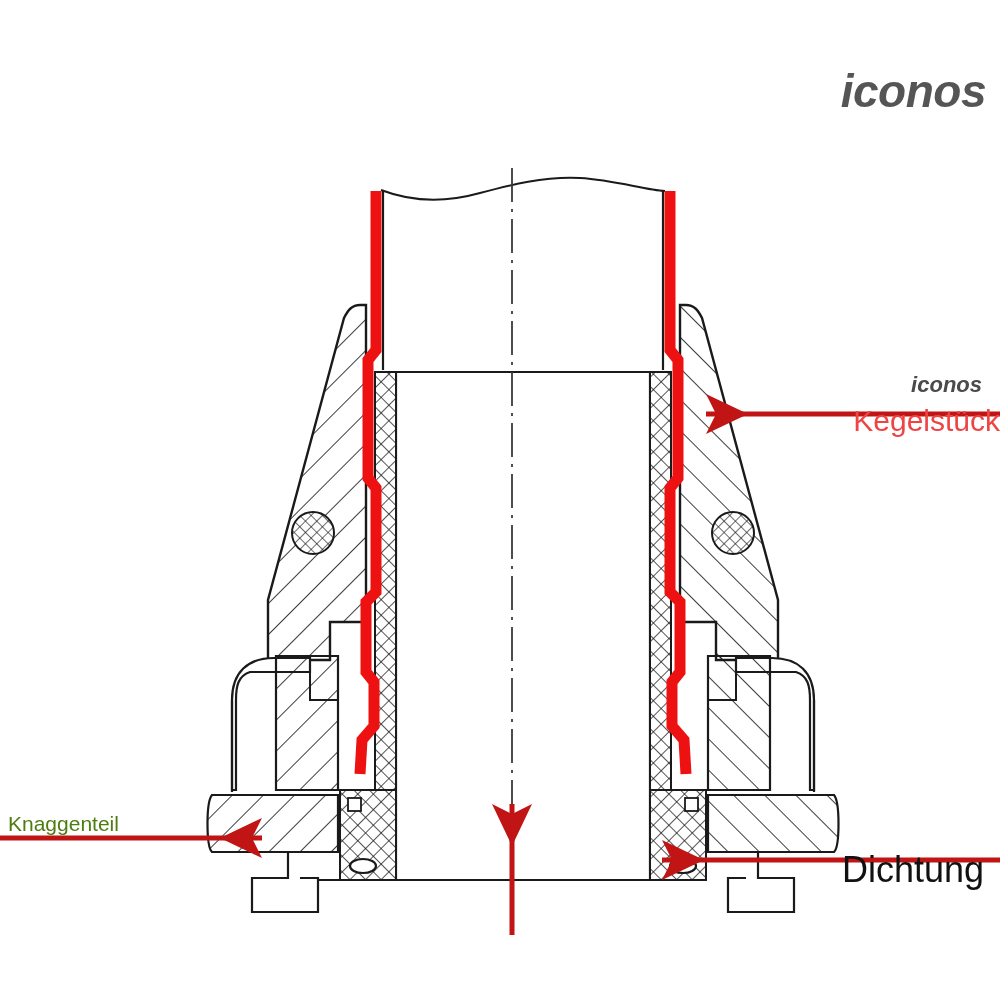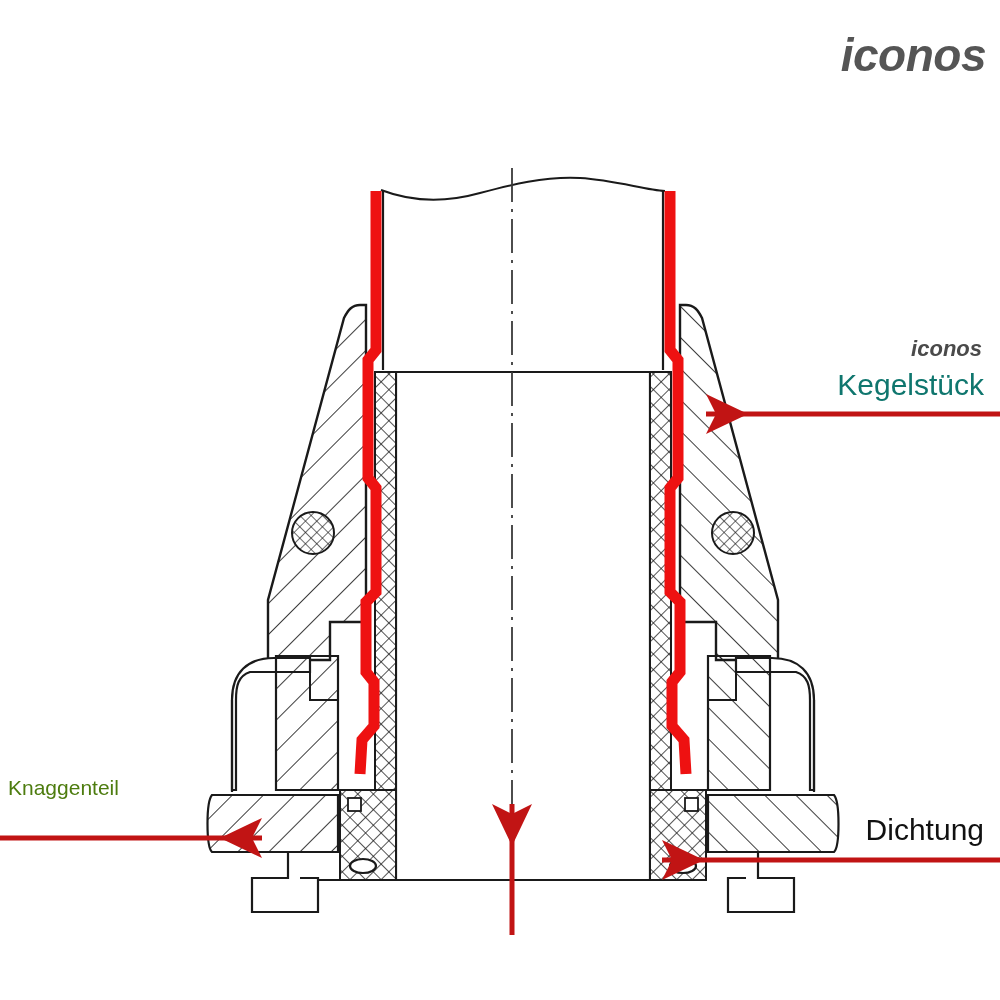--- a/index.html
+++ b/index.html
@@ -23,20 +23,21 @@
     left: 0;
     top: 0;
     width: 1000px;
     height: 1000px;
     display: block;
   }
   .txt {
     position: absolute;
     white-space: pre;
     color: #111111;
+    margin-top: 36px;
   }
   #brand-logo {
     right: 14px;
     top: 28px;
     font-size: 46px;
     font-weight: bold;
     font-style: italic;
     color: #555555;
     letter-spacing: -0.5px;
     text-align: right;
@@ -44,36 +45,36 @@
   #label-kegel-brand {
     right: 18px;
     top: 336px;
     font-size: 22px;
     font-weight: bold;
     font-style: italic;
     color: #4a4a4a;
     text-align: right;
   }
   #label-kegel-name {
-    right: 16px;
+    right: 0;
     top: 368px;
     font-size: 30px;
-    color: #0f766e;
+    color: #ef4444;
     text-align: left;
   }
   #label-knaggenteil {
     left: 8px;
     top: 776px;
     font-size: 21px;
     color: #4d7c0f;
   }
   #label-dichtung {
     right: 16px;
     top: 813px;
-    font-size: 30px;
+    font-size: 36px;
     color: #111111;
   }
   #label-storzstutzen {
     left: 447px;
     top: 930px;
     font-size: 30px;
     color: #111111;
   }
 </style>
 </head>

